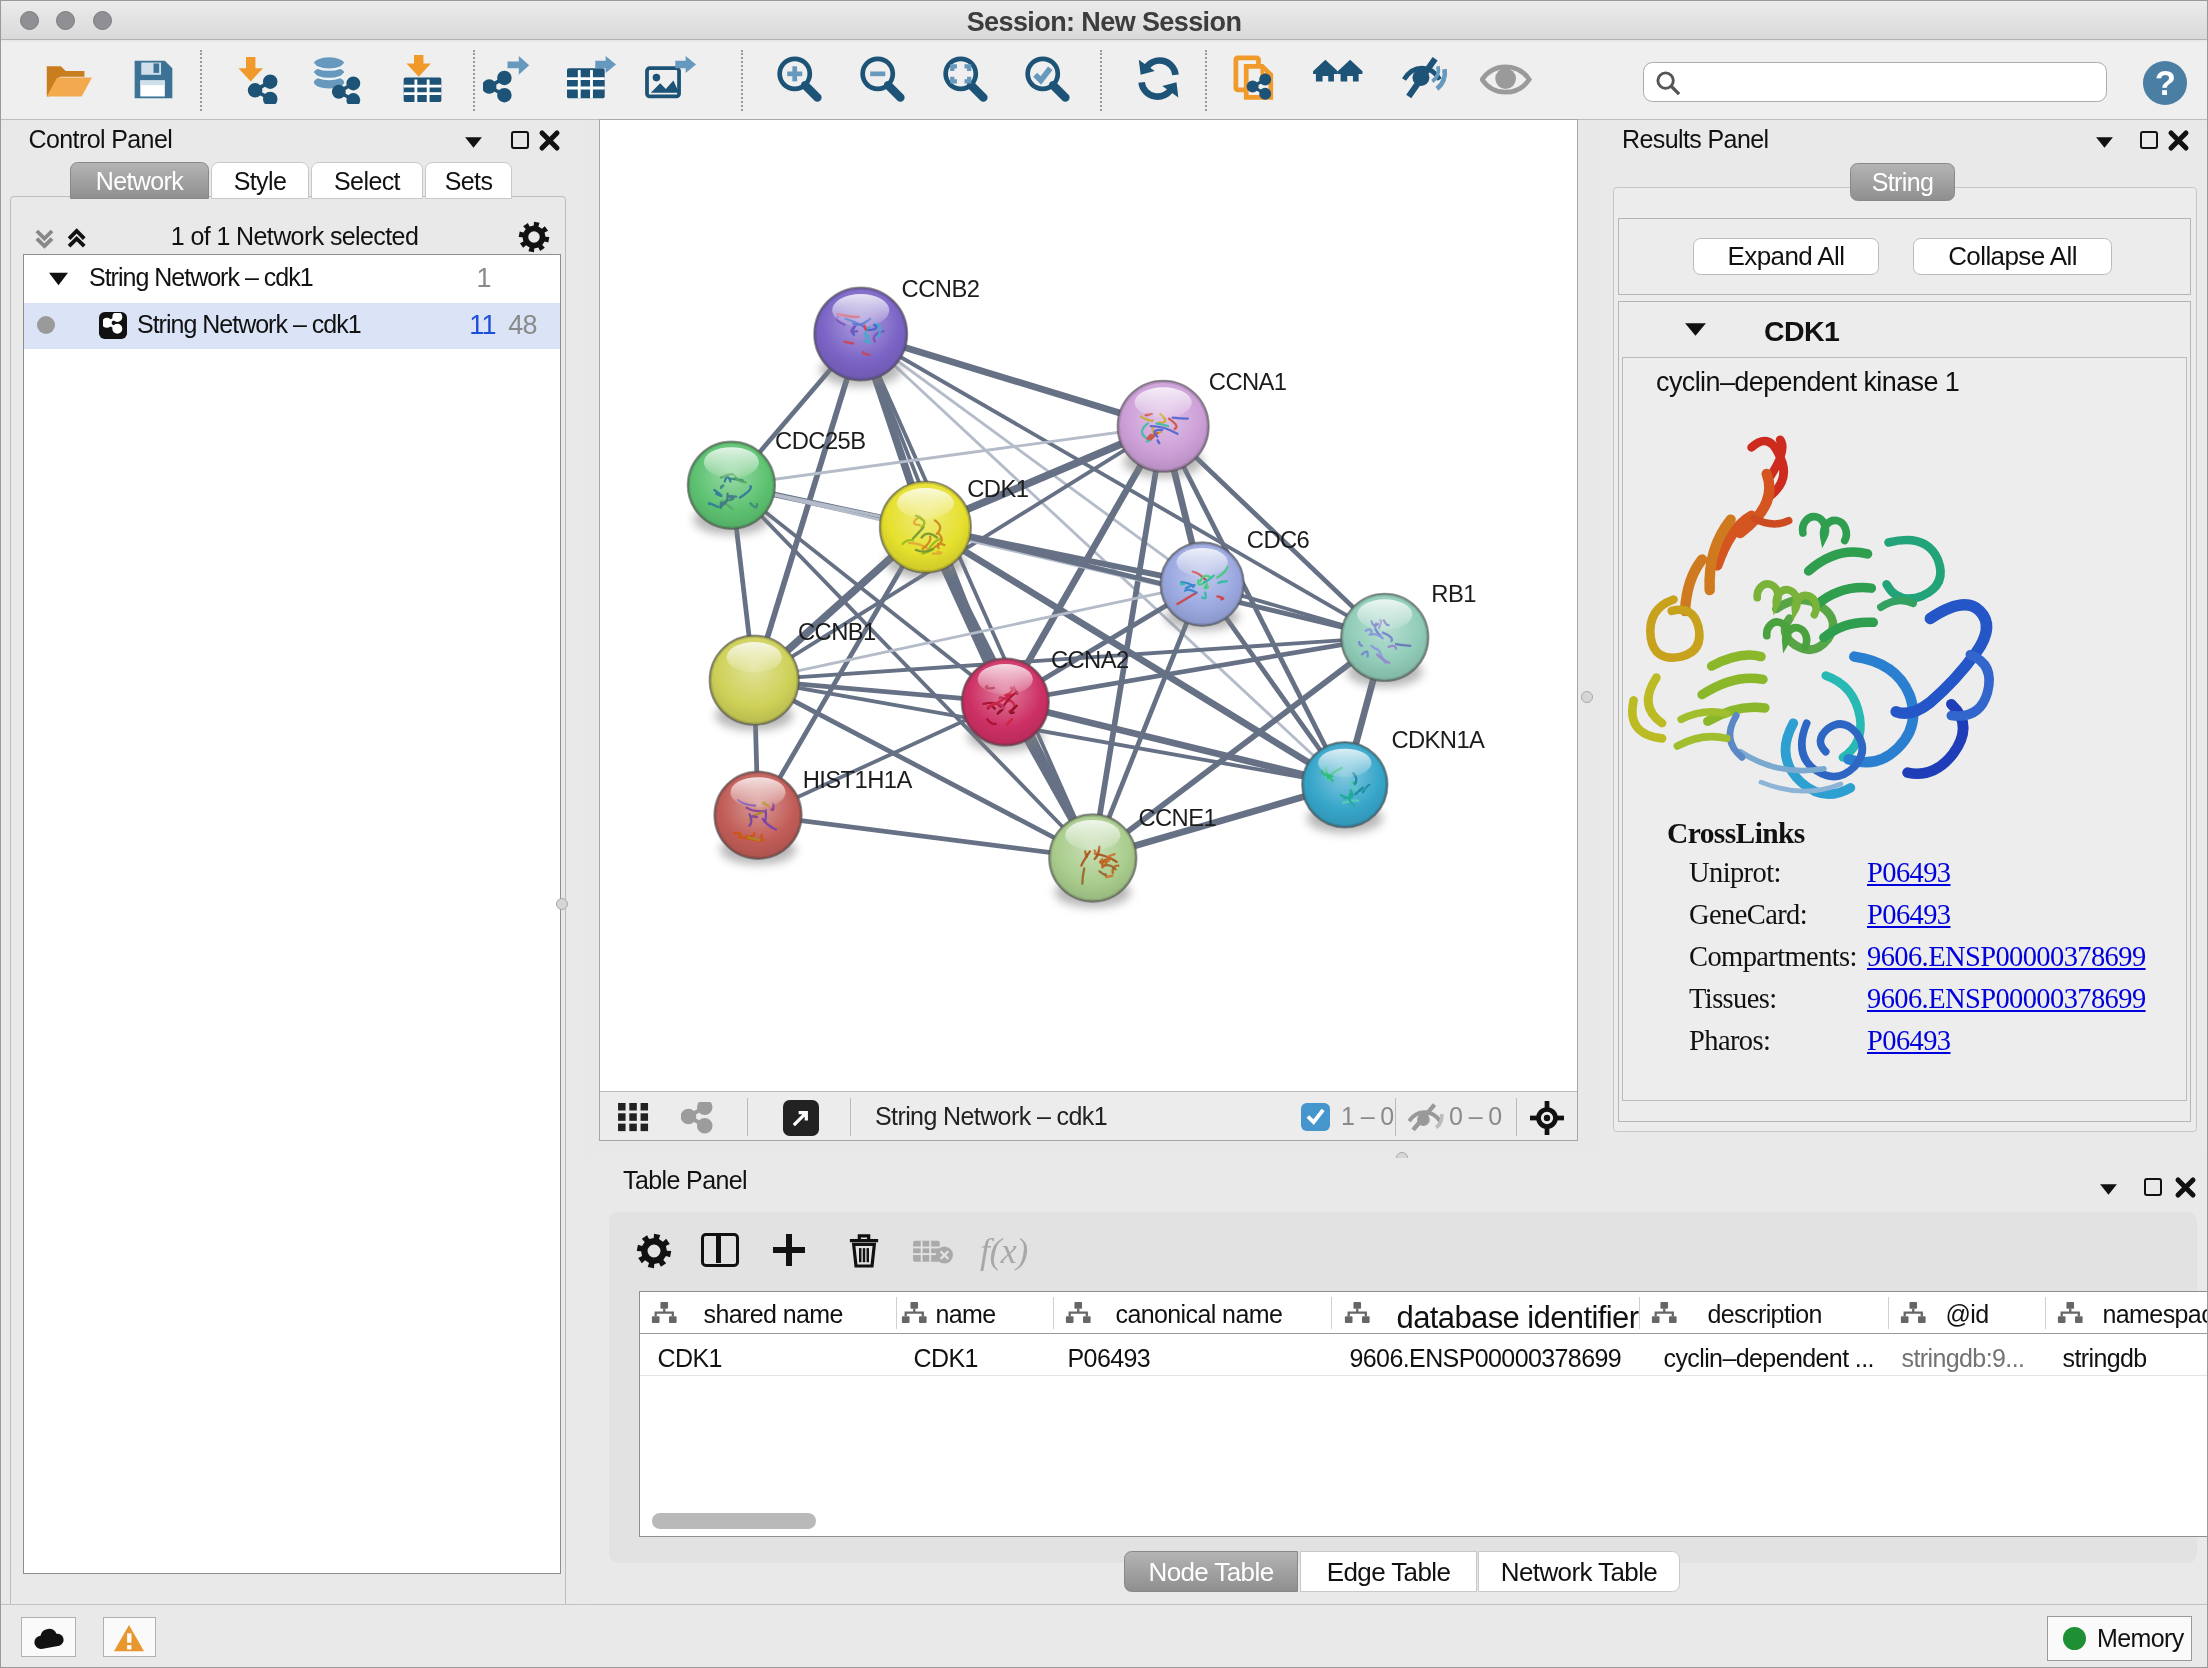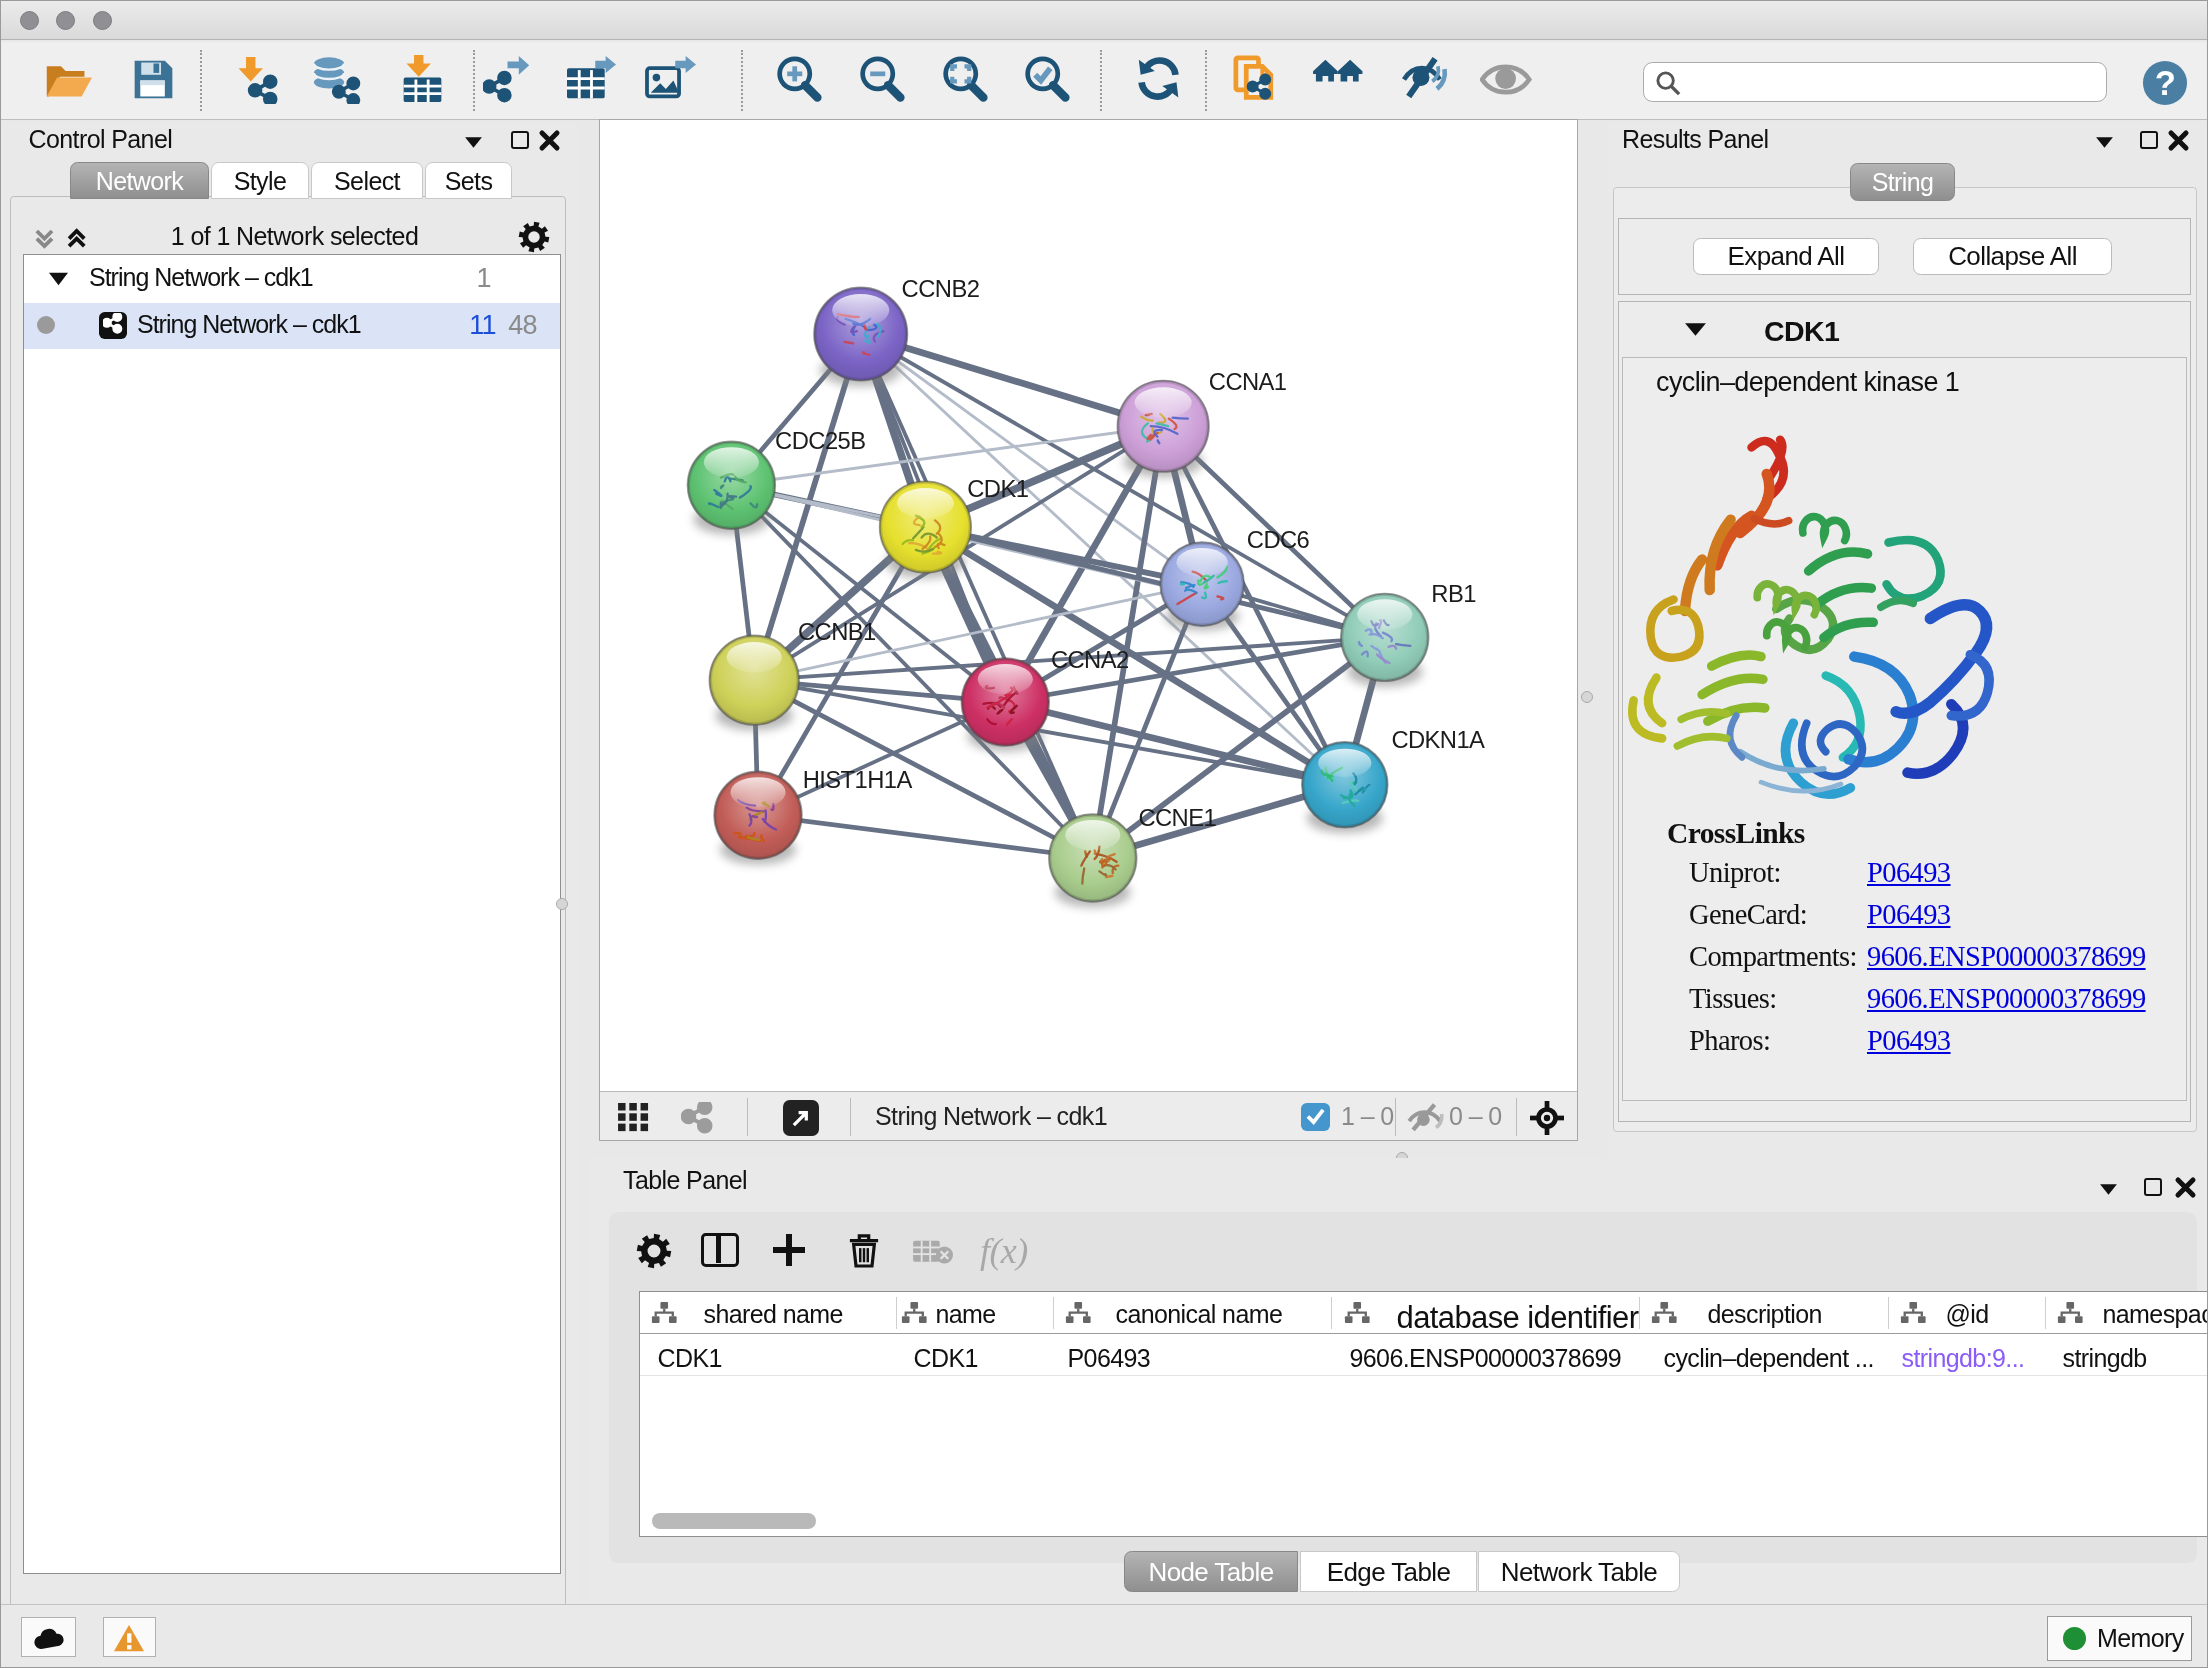--- a/index.html
+++ b/index.html
@@ -9,20 +9,21 @@
 .graytab { background:linear-gradient(#b4b4b4,#8f8f8f); color:#fff; border:1px solid #888; }
 .whitetab { background:#fff; color:#111; border:1px solid #c8c8c8; }
 </style></head>
 <body>
 <div class="abs" style="left:0;top:0;width:2208px;height:1668px;border:1px solid #9a9a9a;z-index:99;pointer-events:none"></div>
 
 <div class="abs" style="left:0;top:0;width:2208px;height:40px;background:linear-gradient(#ececec,#d9d9d9);border-bottom:1.9px solid #b3b3b3">
   <div class="abs" style="left:20px;top:11.4px;width:19px;height:19px;border-radius:50%;background:#8f8f94;border:1px solid #7c7c80"></div>
   <div class="abs" style="left:56px;top:11.4px;width:19px;height:19px;border-radius:50%;background:#8f8f94;border:1px solid #7c7c80"></div>
   <div class="abs" style="left:93px;top:11.4px;width:19px;height:19px;border-radius:50%;background:#8f8f94;border:1px solid #7c7c80"></div>
+  <div class="abs" style="left:0;top:6.7px;width:2208px;text-align:center;font-size:27px;font-weight:700;color:#3d3d3d">Session: New Session</div>
 </div>
 
 <div class="abs" style="left:0;top:42px;width:2208px;height:78px;background:#efefef;border-bottom:1.9px solid #bdbdbd">
 <svg style="position:absolute;left:43px;top:13.3px" width="49" height="49" viewBox="0 0 52 52">
 <path d="M4 44 V12 h15 l5 5 h20 v6 h-26 l-12 21" fill="#c87d1e"></path>
 <path d="M4 44 L15 24 h37 L41 44 z" fill="#f3aa4e"></path>
     </svg>
 <svg style="position:absolute;left:129px;top:13.3px" width="49" height="49" viewBox="0 0 52 52">
 <path d="M6 6 h32 l8 8 v32 h-40 z" fill="#3b7296"></path>
 <rect x="13" y="8" width="21" height="13" fill="#cfe0ea"></rect>
@@ -759,21 +760,21 @@
           <div class="abs" style="left:999px;top:4.8px;height:32px;border-left:1.9px solid #cfcfcf"></div>
           <div class="abs" style="left:1248px;top:4.8px;height:32px;border-left:1.9px solid #cfcfcf"></div>
           <div class="abs" style="left:1405px;top:4.8px;height:32px;border-left:1.9px solid #cfcfcf"></div>
         </div>
       <div class="abs" style="left:0;top:44px;width:1578px;height:40px;border-bottom:1px solid #e4e4e4">
           <div class="abs" style="left:18px;top:7.6px;font-size:25px;color:#111">CDK1</div>
           <div class="abs" style="left:274px;top:7.6px;font-size:25px;color:#111">CDK1</div>
           <div class="abs" style="left:428px;top:7.6px;font-size:25px;color:#111">P06493</div>
           <div class="abs" style="left:710px;top:7.6px;font-size:25px;color:#111">9606.ENSP00000378699</div>
           <div class="abs" style="left:1024px;top:7.6px;font-size:25px;color:#111">cyclin–dependent ...</div>
-          <div class="abs" style="left:1262px;top:7.6px;font-size:25px;color:#8b5cf6">stringdb:9...</div>
+          <div class="abs" style="left:1262px;top:7.6px;font-size:25px;color:#737373">stringdb:9...</div>
           <div class="abs" style="left:1423px;top:7.6px;font-size:25px;color:#111">stringdb</div>
         </div>
       <div class="abs" style="left:12.4px;top:221px;width:164px;height:16px;background:#b9b9b9;border-radius:8.6px"></div>
     </div>
   </div>
   <div class="abs graytab" style="left:534px;top:393px;width:174px;height:41px;border-radius:7.6px 0 0 7.6px;font-size:26px;text-align:center;line-height:40px">Node Table</div>
   <div class="abs whitetab" style="left:710px;top:393px;width:177px;height:41px;font-size:26px;text-align:center;line-height:40px">Edge Table</div>
   <div class="abs whitetab" style="left:888px;top:393px;width:202px;height:41px;border-radius:0 7.6px 7.6px 0;font-size:26px;text-align:center;line-height:40px">Network Table</div>
 </div>
 

